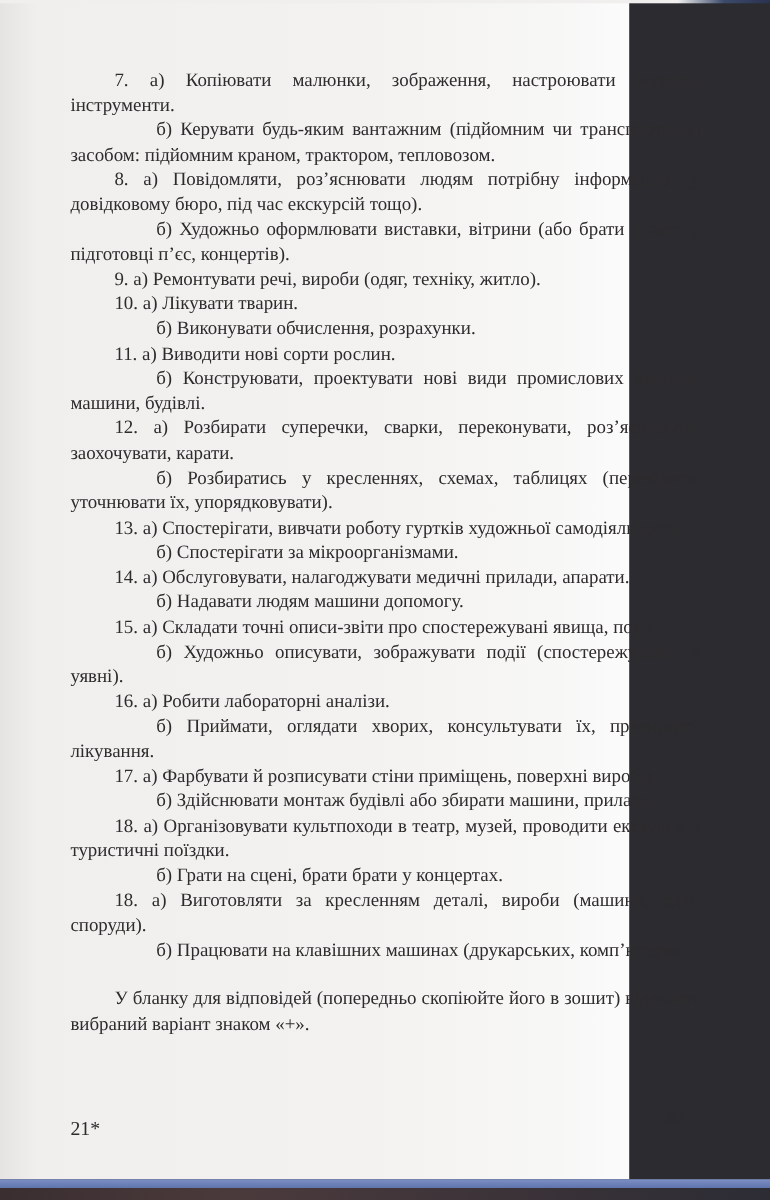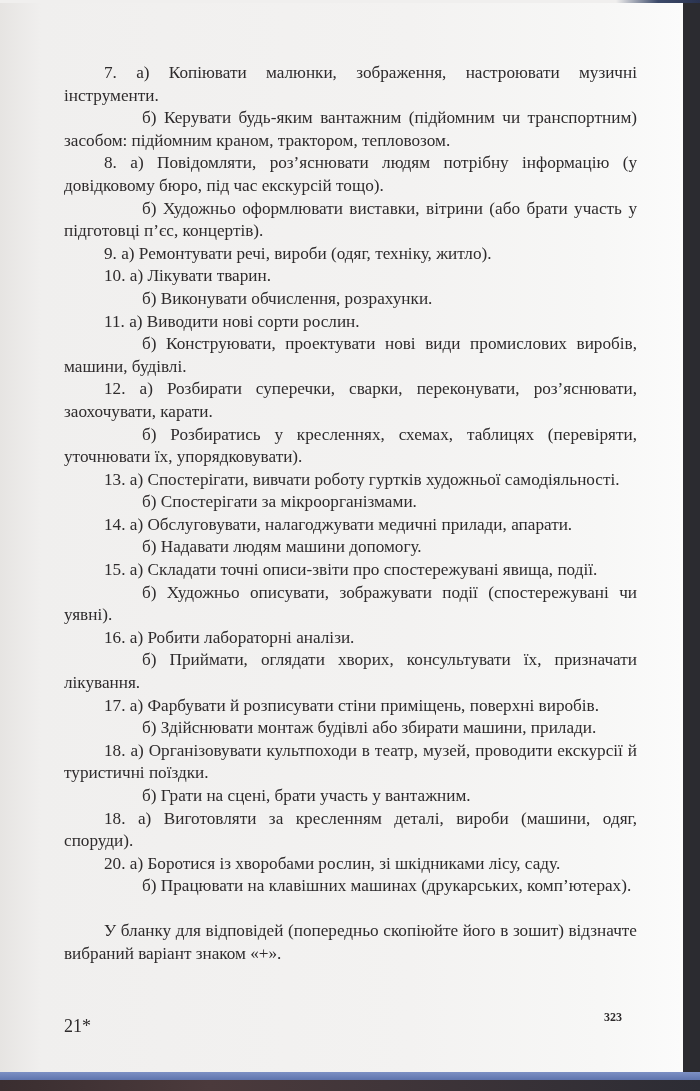--- a/index.html
+++ b/index.html
@@ -3,21 +3,21 @@
   <meta charset="utf-8">
   <style>
     html, body { margin: 0; padding: 0; }
     body {
       width: 700px; height: 1091px; overflow: hidden;
       background: #2b2b30;
       position: relative;
       font-family: "Liberation Serif", "DejaVu Serif", serif;
     }
     .page {
-      position: absolute; left: 0; top: 0; width: 683px; height: 1072px;
+      position: absolute; left: 0; top: 0; width: 572px; height: 1072px;
       background: linear-gradient(90deg, #e6e4e2 0%, #f0efee 6%, #f3f2f1 60%, #f7f7f6 88%, #fbfbfb 100%);
     }
     .top-edge {
       position: absolute; left: 0; top: 0; width: 700px; height: 3px;
       background: linear-gradient(90deg, #f0efee 0%, #f0efee 88%, #3c4a6a 94%, #2a3350 100%);
     }
     .bottom-strip {
       position: absolute; left: 0; top: 1072px; width: 700px; height: 8px;
       background: linear-gradient(180deg, #7d90c4, #5f74ad);
     }
@@ -66,23 +66,22 @@
     <p class="para item-b">б) Спостерігати за мікроорганізмами.</p>
     <p class="para item-a">14. а) Обслуговувати, налагоджувати медичні прилади, апарати.</p>
     <p class="para item-b">б) Надавати людям машини допомогу.</p>
     <p class="para item-a">15. а) Складати точні описи-звіти про спостережувані явища, події.</p>
     <p class="para item-b">б) Художньо описувати, зображувати події (спостережувані чи уявні).</p>
     <p class="para item-a">16. а) Робити лабораторні аналізи.</p>
     <p class="para item-b">б) Приймати, оглядати хворих, консультувати їх, призначати лікування.</p>
     <p class="para item-a">17. а) Фарбувати й розписувати стіни приміщень, поверхні виробів.</p>
     <p class="para item-b">б) Здійснювати монтаж будівлі або збирати машини, прилади.</p>
     <p class="para item-a">18. а) Організовувати культпоходи в театр, музей, проводити екскурсії й туристичні поїздки.</p>
-    <p class="para item-b">б) Грати на сцені, брати участь у вантажним.</p>
+    <p class="para item-b">б) Грати на сцені, брати брати у концертах.</p>
     <p class="para item-a">18. а) Виготовляти за кресленням деталі, вироби (машини, одяг, споруди).</p>
-    <p class="para item-a">20. а) Боротися із хворобами рослин, зі шкідниками лісу, саду.</p>
     <p class="para item-b">б) Працювати на клавішних машинах (друкарських, комп’ютерах).</p>
     <div class="gap"></div>
     <p class="para closing">У бланку для відповідей (попередньо скопіюйте його в зошит) відзначте вибраний варіант знаком «+».</p>
   </div>
 
   <div class="footer-left">21*</div>
   <div class="footer-right">323</div>
 </div>
 
 <div class="bottom-strip"></div>

